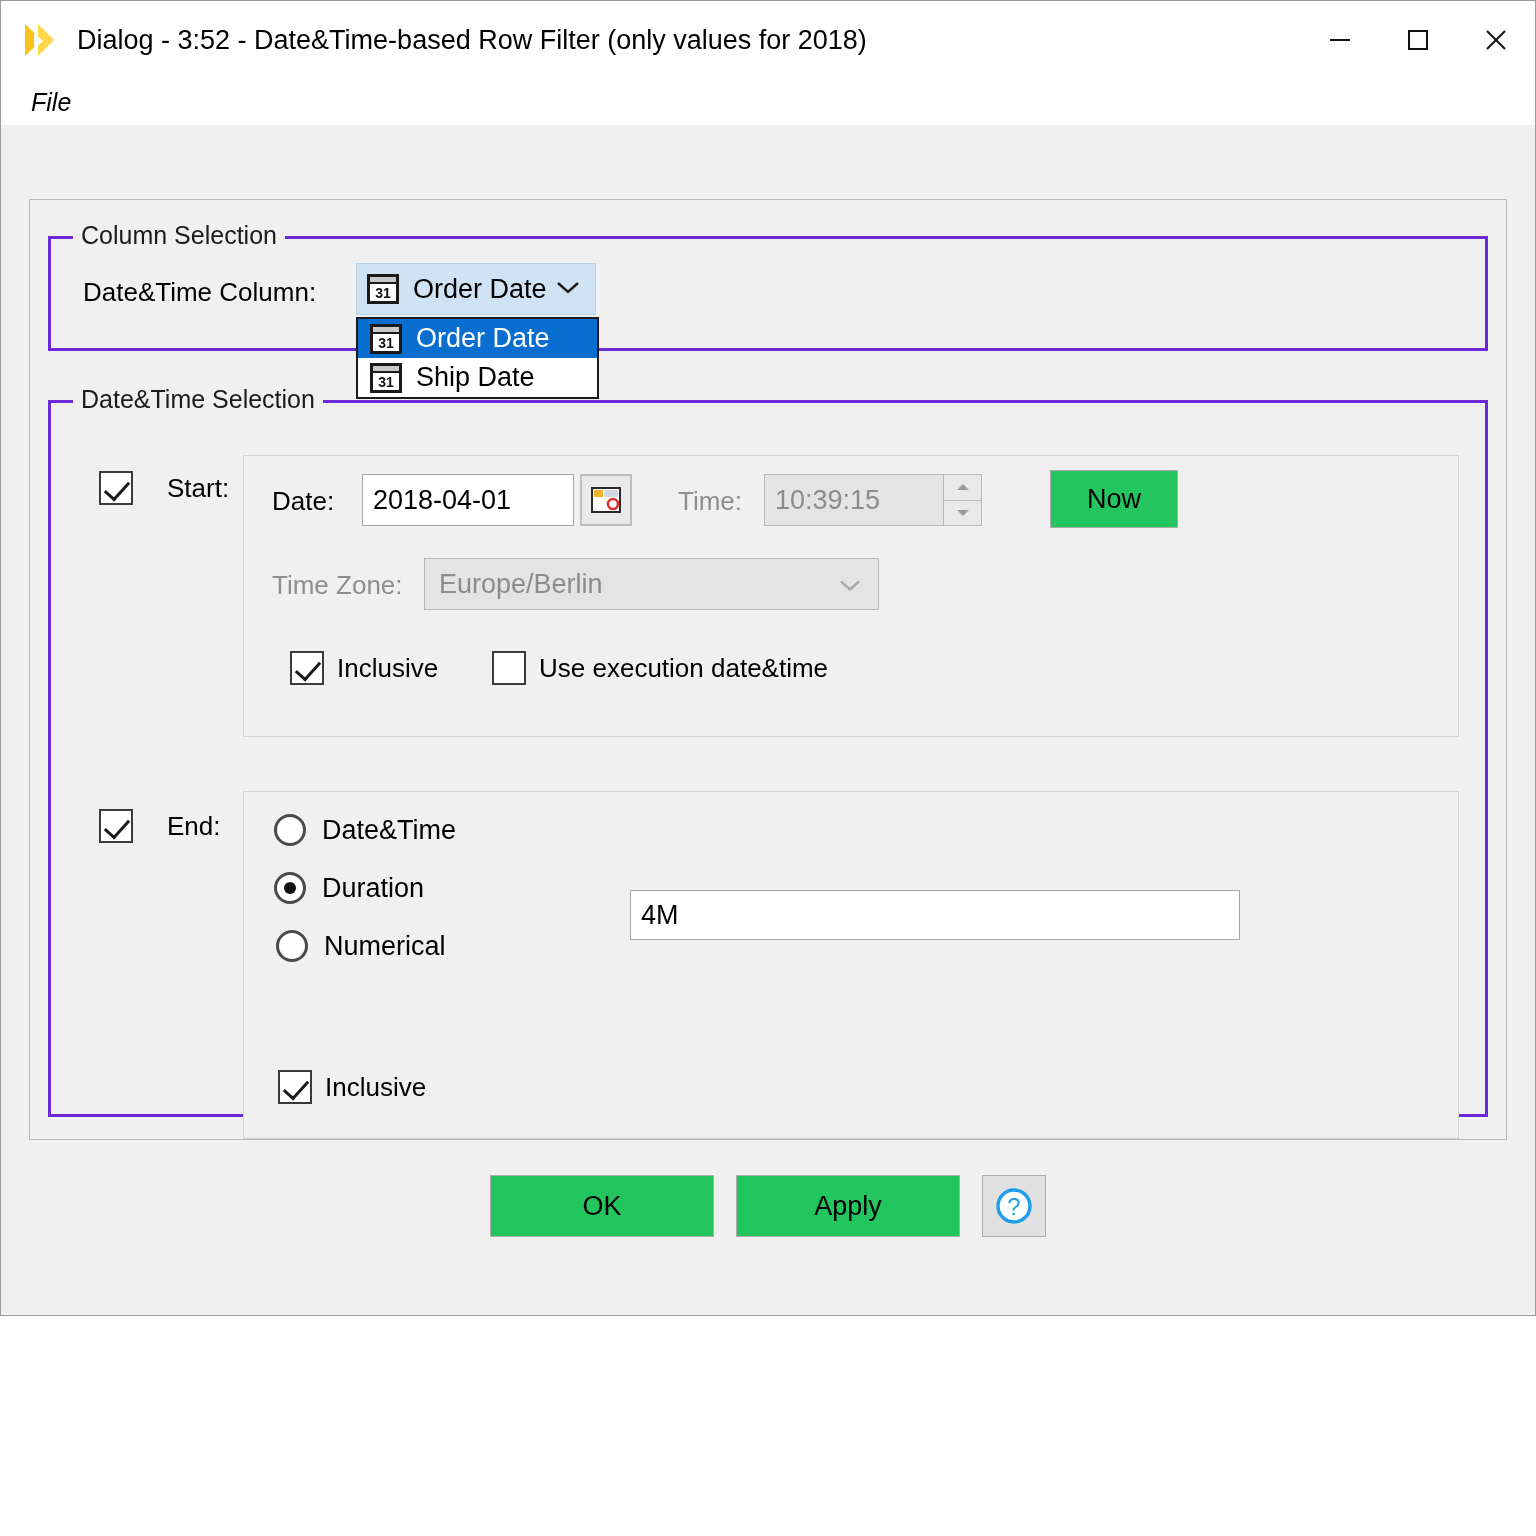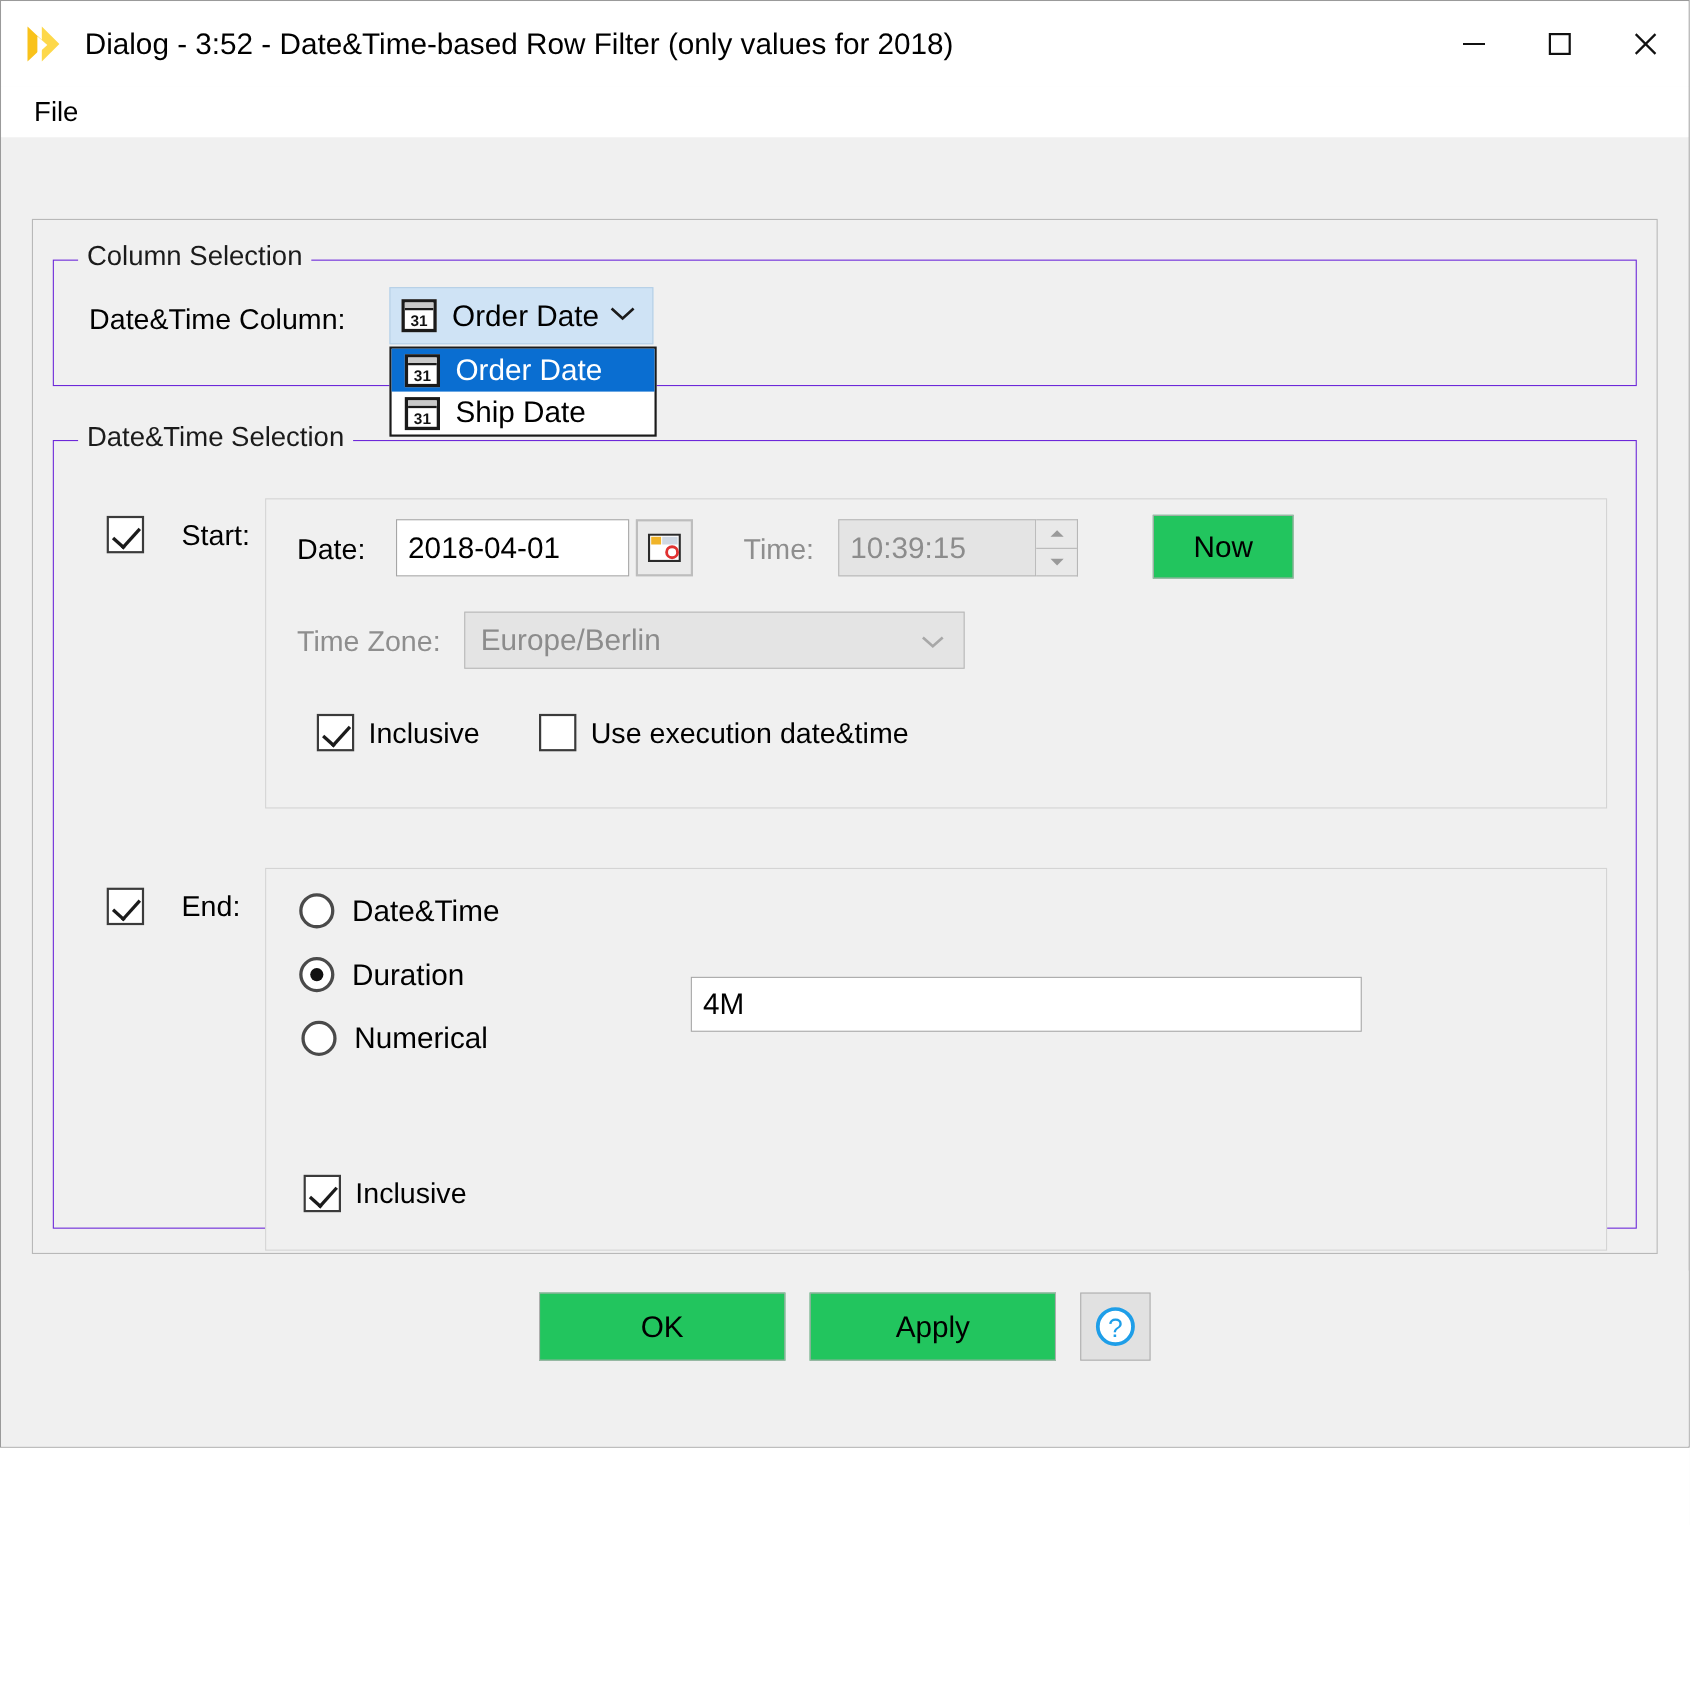--- a/index.html
+++ b/index.html
@@ -74,20 +74,21 @@
   }
   .wc svg { display: block; }
   
   .menubar {
     height: 46px;
     background: #ffffff;
     display: flex;
     align-items: center;
     padding-left: 22px;
     flex: none;
+    font-style: italic;
   }
   .menu-item {
     font-size: 25px;
     color: #000;
     padding: 2px 8px;
   }
   
   .dlgbody {
     flex: 1;
     background: #f0f0f0;
@@ -125,21 +126,21 @@
     background: #f0f0f0;
     position: absolute;
     left: 28px; right: 28px;
     top: 74px;
     bottom: 175px;
     padding: 0;
   }
   
   .group {
     position: absolute;
-    border: 1px solid #6d28d9;
+    border: 3px solid #6d28d9;
   }
   .group > .glabel {
     position: absolute;
     top: -18px; left: 22px;
     background: #f0f0f0;
     padding: 0 8px;
     font-size: 25px;
     color: #1b1b1b;
     white-space: nowrap;
   }

